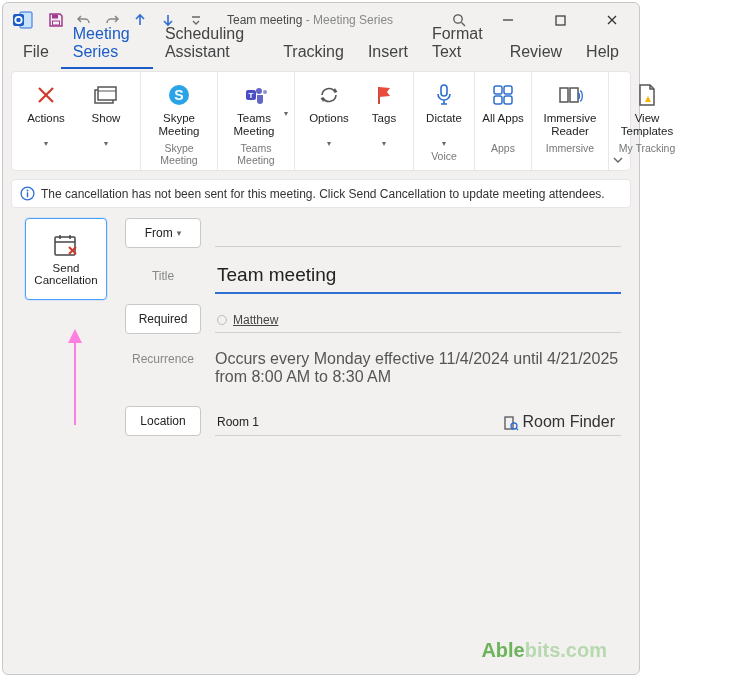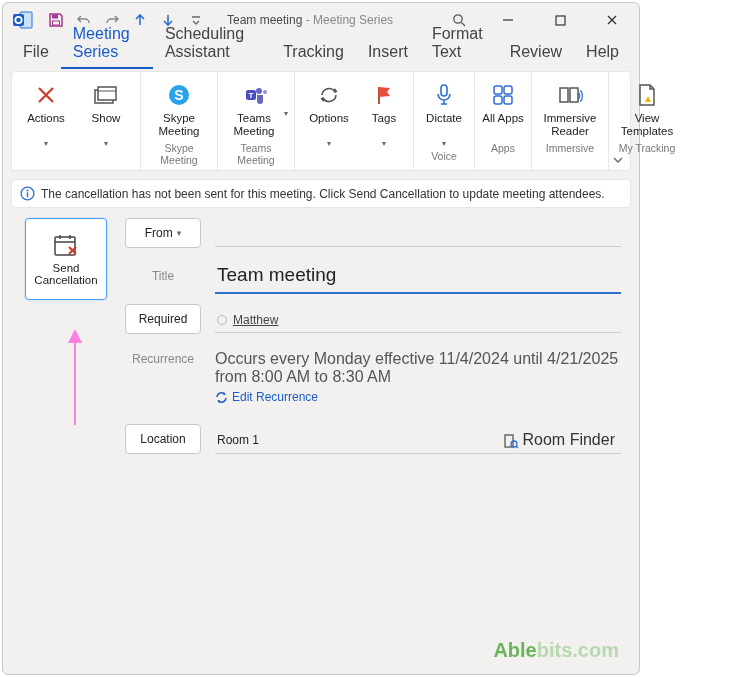--- a/index.html
+++ b/index.html
@@ -199,21 +199,21 @@
   }
   .recurrence-text { color:#555; font-size:16px; }
   .edit-rec { color:#1a5cc8; font-size:12px; display:flex; align-items:center; gap:4px; margin-top:4px;}
   .roomfinder {
     display:flex; align-items:flex-end; gap:4px;
     font-size:16px; color:#333;
     margin-left:auto;
     padding-right:4px;
   }
   .watermark {
-    position:absolute; right:20px; bottom:12px;
+    position:absolute; right:32px; bottom:12px;
     font-size:20px; font-weight:600;
     color:#b8d9b0;
   }
   .watermark .dark { color:#6cb35b; }
   svg { display:block; }
 </style>
 </head>
 <body>
 
 <div class="window">
@@ -530,30 +530,20 @@
           <span class="presence"></span>
           <span class="attendee">Matthew</span>
         </div>
       </div>
 
 
       <div class="row" style="align-items:flex-start; margin-top:6px;">
         <div class="field-lbl" style="padding-top:2px">Recurrence</div>
         <div style="flex:1">
           <div class="recurrence-text">Occurs every Monday effective 11/4/2024 until 4/21/2025 from 8:00 AM to 8:30 AM</div>
-          <div class="edit-rec">
-            <span>
-              <svg width="13" height="13" viewBox="0 0 13 13">
-                  <path d="M2 6a4.5 4.5 0 018-2.5M11 7a4.5 4.5 0 01-8 2.5" fill="none" stroke="#1a5cc8" stroke-width="1.4"></path>
-                  <path d="M9 1l1.5 2.5L8 4z" fill="#1a5cc8"></path>
-                  <path d="M4 12L2.5 9.5 5 9z" fill="#1a5cc8"></path>
-                </svg>
-            </span>
-            <span>Edit Recurrence</span>
-          </div>
         </div>
       </div>
 
       <div class="row" style="margin-top:10px;">
         <div class="field-btn">
           <span>Location</span>
         </div>
         <div class="value-line">
           <span>Room 1</span>
           <div class="roomfinder">

